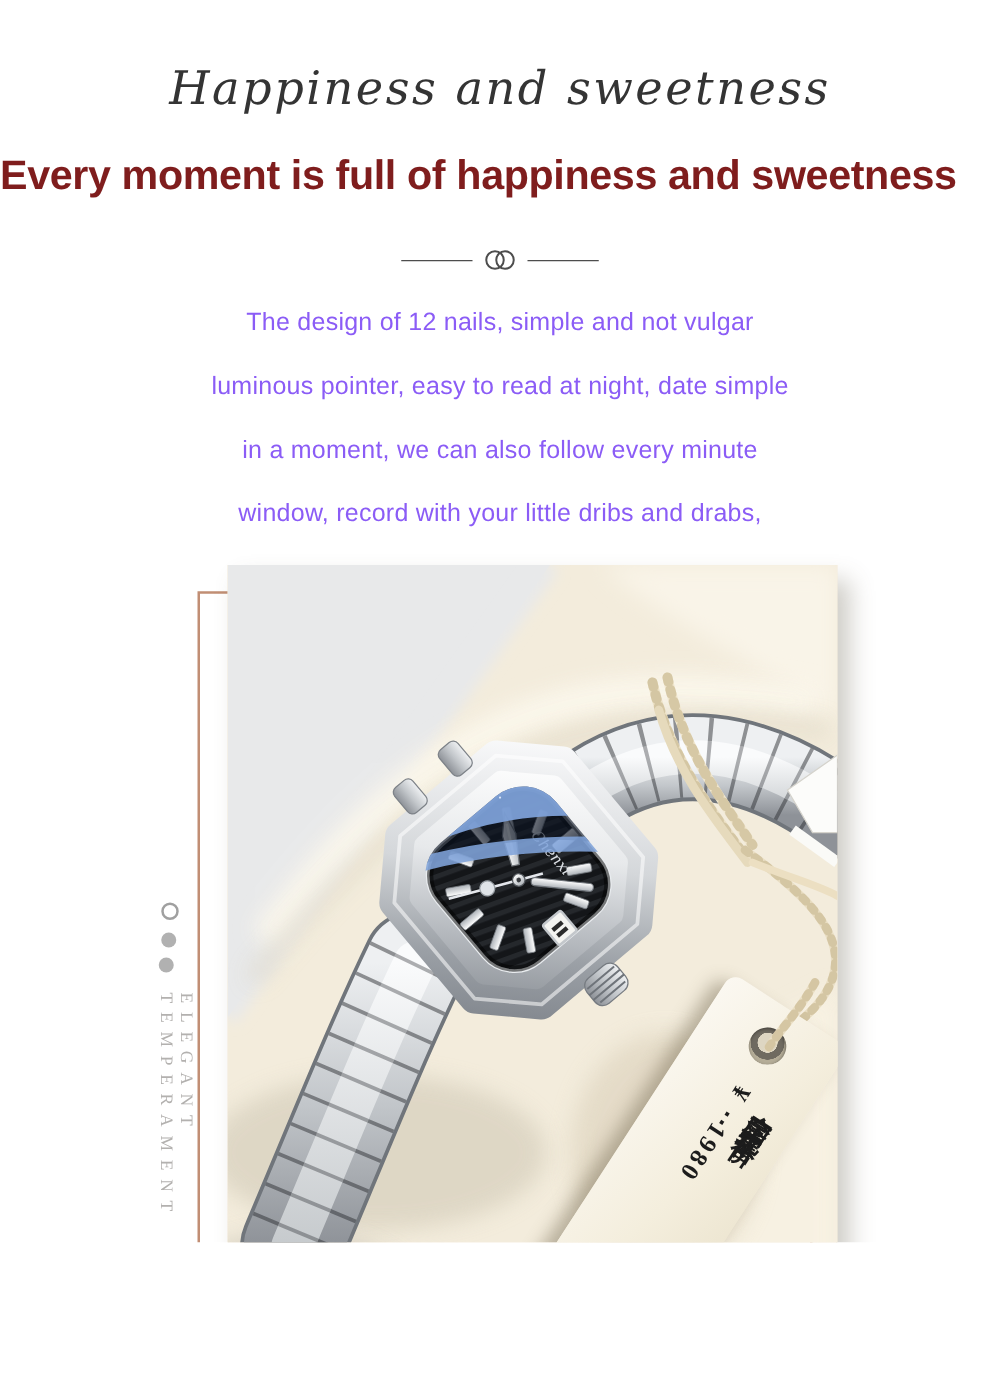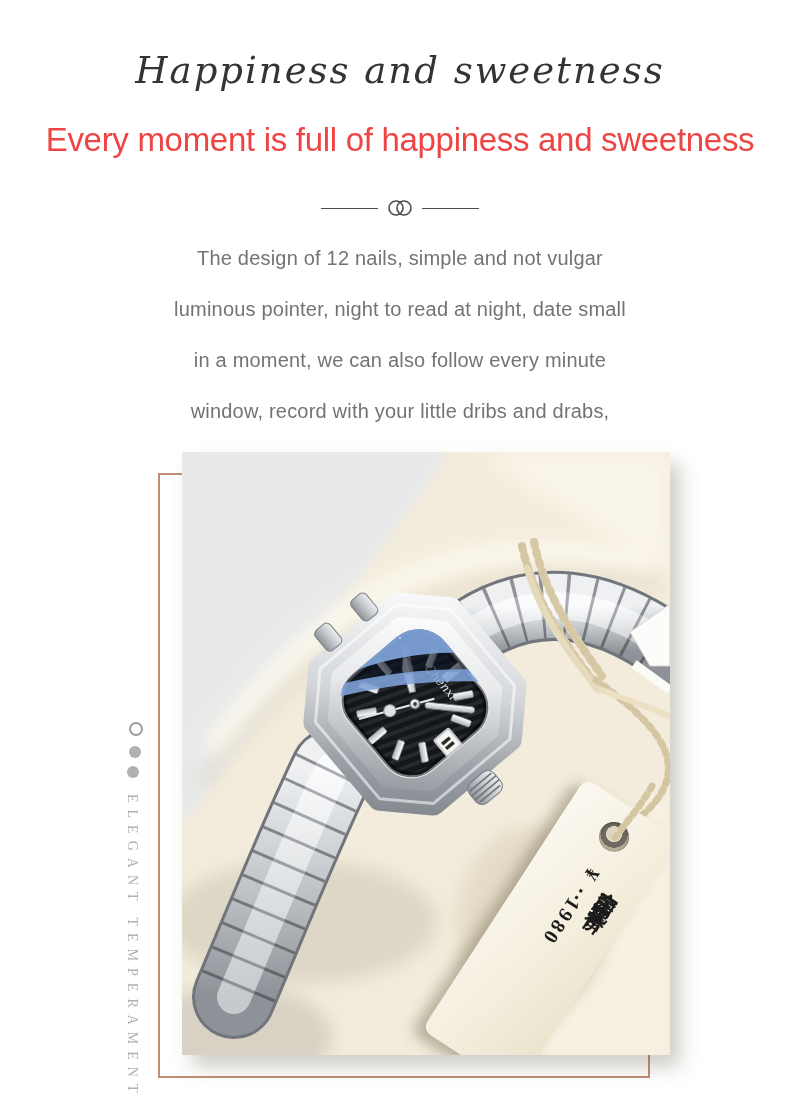--- a/index.html
+++ b/index.html
@@ -1,33 +1,33 @@
 <!DOCTYPE html>
 <html><head>
 <meta charset="utf-8">
 <style>
   html,body{margin:0;padding:0;background:#ffffff;}
-  .page{position:relative;width:800px;height:1108px;background:#ffffff;overflow:hidden;
+  .page{position:relative;width:800px;height:994px;background:#ffffff;overflow:hidden;
         font-family:"Liberation Sans",sans-serif;}
 
   
   .script-heading{position:absolute;left:0;right:0;top:44px;text-align:center;
     font-family:"DejaVu Serif",serif;font-style:italic;font-weight:400;
     font-size:37px;line-height:54px;color:#343434;letter-spacing:2px;}
-  .main-heading{position:absolute;left:0;right:0;top:121px;margin:0;text-align:center;
-    font-size:33px;line-height:38px;font-weight:400;color:#ef4444;letter-spacing:-0.3px;}
+  .main-heading{position:absolute;left:0;right:0;top:121px;margin:0;
+    font-size:33px;line-height:38px;font-weight:700;color:#7f1d1d;letter-spacing:-0.3px;}
 
   
   .divider{position:absolute;left:0;right:0;top:198px;height:20px;
     display:flex;align-items:center;justify-content:center;gap:7px;}
   .divider .rule{width:57px;height:0;border-top:1.6px solid #4d4d4d;}
 
   
   .intro{position:absolute;left:0;right:0;top:233px;text-align:center;}
-  .intro p{margin:0;font-size:20px;line-height:51px;color:#737373;letter-spacing:0.2px;}
+  .intro p{margin:0;font-size:20px;line-height:51px;color:#8b5cf6;letter-spacing:0.2px;}
 
   
   .rail-ring{position:absolute;left:129px;top:722px;width:10px;height:10px;
     border:2px solid #a0a0a0;border-radius:50%;}
   .rail-dot{position:absolute;width:12px;height:12px;border-radius:50%;background:#b1b1b1;}
   .rail-dot.d1{left:129px;top:746px;}
   .rail-dot.d2{left:127px;top:766px;}
   .rail-text{position:absolute;left:124px;top:794px;writing-mode:vertical-rl;
     font-family:"Liberation Serif",serif;font-size:14px;letter-spacing:7px;
     color:#b3b1af;}
@@ -65,21 +65,21 @@
     <span class="rule"></span>
     <svg width="30" height="18" viewBox="0 0 30 18">
       <circle cx="11" cy="9" r="7" fill="none" stroke="#4d4d4d" stroke-width="1.6"></circle>
       <circle cx="19" cy="9" r="7" fill="none" stroke="#4d4d4d" stroke-width="1.6"></circle>
     </svg>
     <span class="rule"></span>
   </div>
 
   <div class="intro">
     <p>The design of 12 nails, simple and not vulgar</p>
-    <p>luminous pointer, night to read at night, date small</p>
+    <p>luminous pointer, easy to read at night, date simple</p>
     <p>in a moment, we can also follow every minute</p>
     <p>window, record with your little dribs and drabs,</p>
   </div>
 
   <div class="rail-ring"></div>
   <div class="rail-dot d1"></div>
   <div class="rail-dot d2"></div>
   <div class="rail-text">ELEGANT TEMPERAMENT</div>
 
   <div class="deco-frame"></div>

